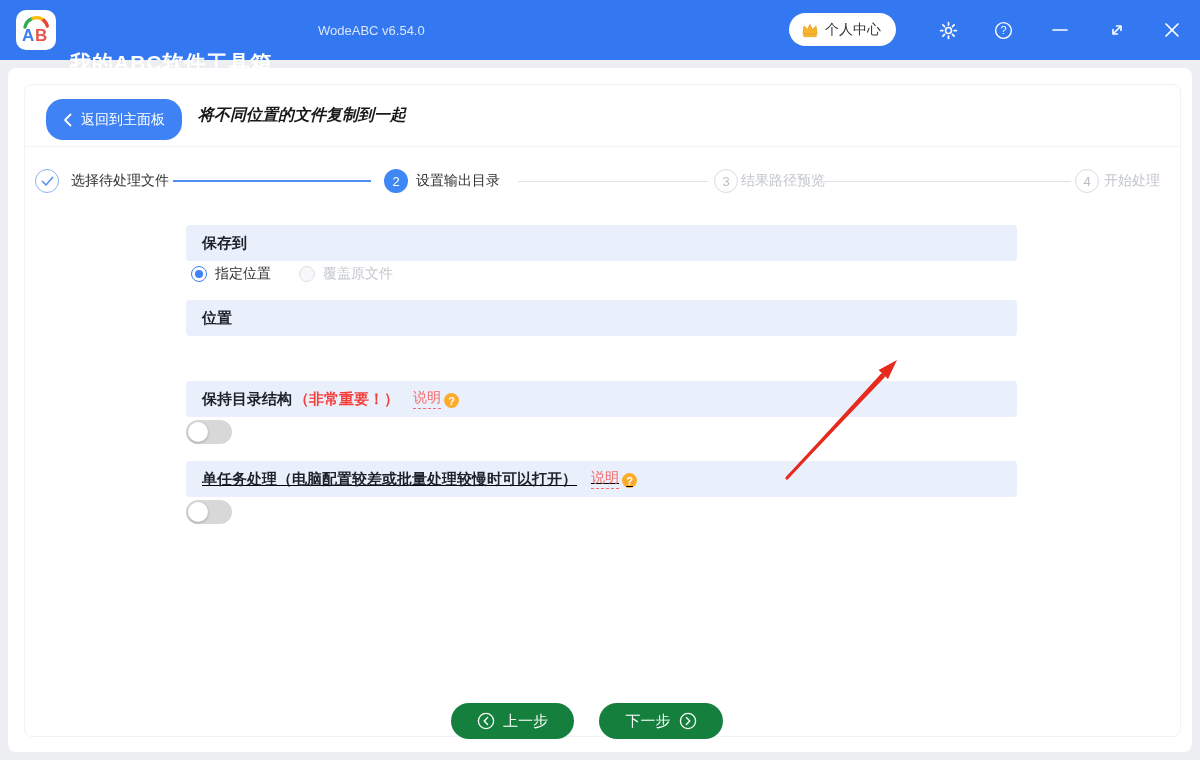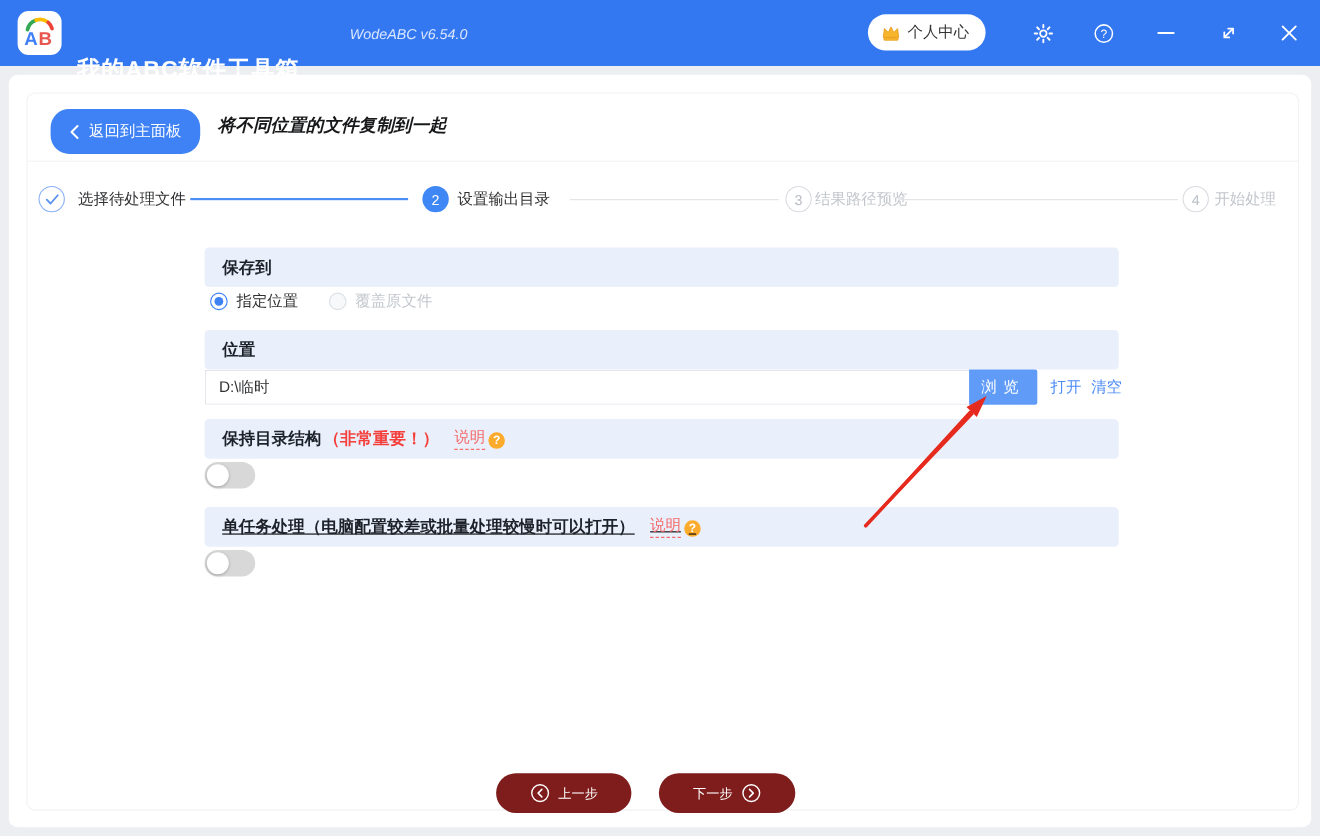--- a/index.html
+++ b/index.html
@@ -6,21 +6,21 @@
   body{
     width:1200px;height:760px;position:relative;overflow:hidden;
     background:#ECEEF1;
     font-family:"Liberation Sans","DejaVu Sans",sans-serif;
     -webkit-font-smoothing:antialiased;
   }
   
   .titlebar{position:absolute;left:0;top:0;width:1200px;height:60px;background:#3377F1;}
   .logo-box{position:absolute;left:16px;top:10px;width:40px;height:40px;background:#fff;border-radius:10px;}
   .app-title{position:absolute;left:70px;top:15px;font-size:21px;font-weight:700;color:#fff;letter-spacing:1px;margin-top:34px;}
-  .version{position:absolute;left:318px;top:23px;font-size:13px;color:rgba(255,255,255,.82);font-style:italic;}
+  .version{position:absolute;left:318px;top:23px;font-size:13px;color:rgba(255,255,255,.82);}
   .tb-pill{position:absolute;left:789px;top:13px;height:33px;background:#fff;border-radius:17px;
     display:flex;align-items:center;padding:0 15px 0 12px;gap:6px;box-sizing:border-box;cursor:pointer;}
   .tb-pill span{font-size:14px;color:#333;}
   .tb-btn{position:absolute;top:18px;width:26px;height:24px;display:flex;align-items:center;justify-content:center;cursor:pointer;}
   .tb-gear{left:935px;} .tb-help{left:990px;} .tb-min{left:1047px;} .tb-resize{left:1104px;} .tb-close{left:1159px;}
   
   .page{position:absolute;left:8px;top:68px;width:1184px;height:684px;background:#fff;border-radius:8px;}
   .card{position:absolute;left:16px;top:16px;width:1157px;height:653px;background:#fff;
     border:1px solid #F0F2F5;border-radius:8px;box-sizing:border-box;}
   .hdr{position:absolute;left:0;top:0;right:0;height:61px;border-bottom:1px solid #F2F3F5;}
@@ -62,22 +62,22 @@
     font-family:"Liberation Sans","DejaVu Sans",sans-serif;}
   .browse-btn{width:62px;height:32px;background:#5F9BF7;color:#fff;font-size:14px;border:none;
     border-radius:0 2px 2px 0;letter-spacing:6px;padding-left:6px;display:flex;align-items:center;justify-content:center;
     box-sizing:border-box;cursor:pointer;}
   .txt-link{font-size:14px;color:#4D8DF6;cursor:pointer;white-space:nowrap;}
   .lnk-open{margin-left:12px;} .lnk-clear{margin-left:9px;}
   .toggle{position:absolute;left:161px;width:46px;height:24px;border-radius:12px;background:#D8D8D8;cursor:pointer;}
   .toggle .knob{position:absolute;left:2px;top:2px;width:20px;height:20px;border-radius:50%;background:#fff;
     box-shadow:0 1px 3px rgba(0,0,0,.25);}
   
-  .foot-btn{position:absolute;top:618px;height:36px;border-radius:18px;background:#7f1d1d;color:#fff;border:none;
-    display:flex;align-items:center;justify-content:center;gap:8px;font-size:12px;cursor:pointer;
+  .foot-btn{position:absolute;top:618px;height:36px;border-radius:18px;background:#15803d;color:#fff;border:none;
+    display:flex;align-items:center;justify-content:center;gap:8px;font-size:15px;cursor:pointer;
     font-family:Liberation Serif, serif;}
   .btn-prev{left:426px;width:123px;}
   .btn-next{left:574px;width:124px;}
   
   .annot{position:absolute;left:0;top:0;width:1200px;height:760px;pointer-events:none;z-index:50;}
 </style>
 </head>
 <body>
 
 <div class="titlebar">
@@ -185,26 +185,20 @@
         <span class="radio-lab">指定位置</span>
       </div>
       <div class="radio-item">
         <span class="radio-dot dis"></span>
         <span class="radio-lab dis">覆盖原文件</span>
       </div>
     </div>
 
     <div class="row-bar" style="top:215px;">
       <span class="bar-title">位置</span>
-    </div>
-    <div class="input-row">
-      <input class="loc-input" type="text" value="D:\临时" style="">
-      <button class="browse-btn">浏览</button>
-      <span class="txt-link lnk-open">打开</span>
-      <span class="txt-link lnk-clear">清空</span>
     </div>
 
     <div class="row-bar" style="top:296px;">
       <span class="bar-title">保持目录结构</span>
       <span class="bar-warn">（非常重要！）</span>
       <span class="help-link">说明</span>
       <span class="help-badge">?</span>
     </div>
     <div class="toggle" style="top:335px;">
       <span class="knob"></span>

